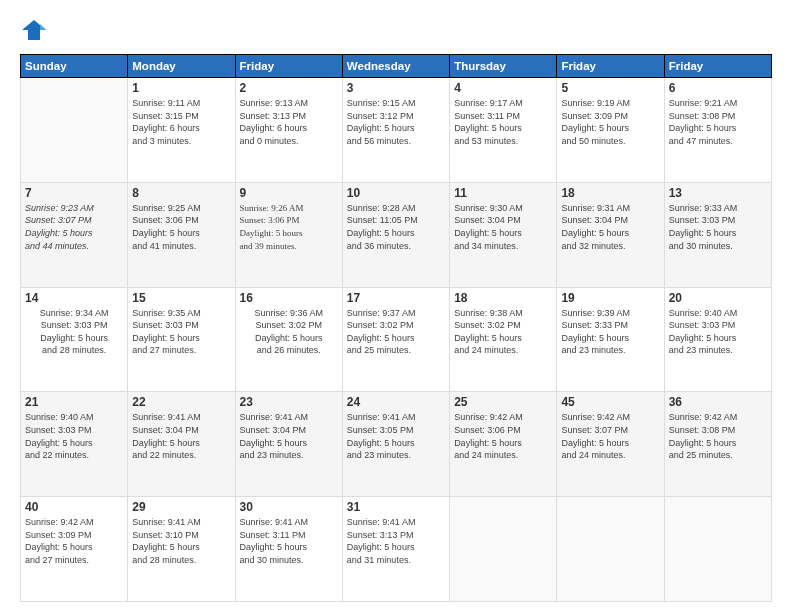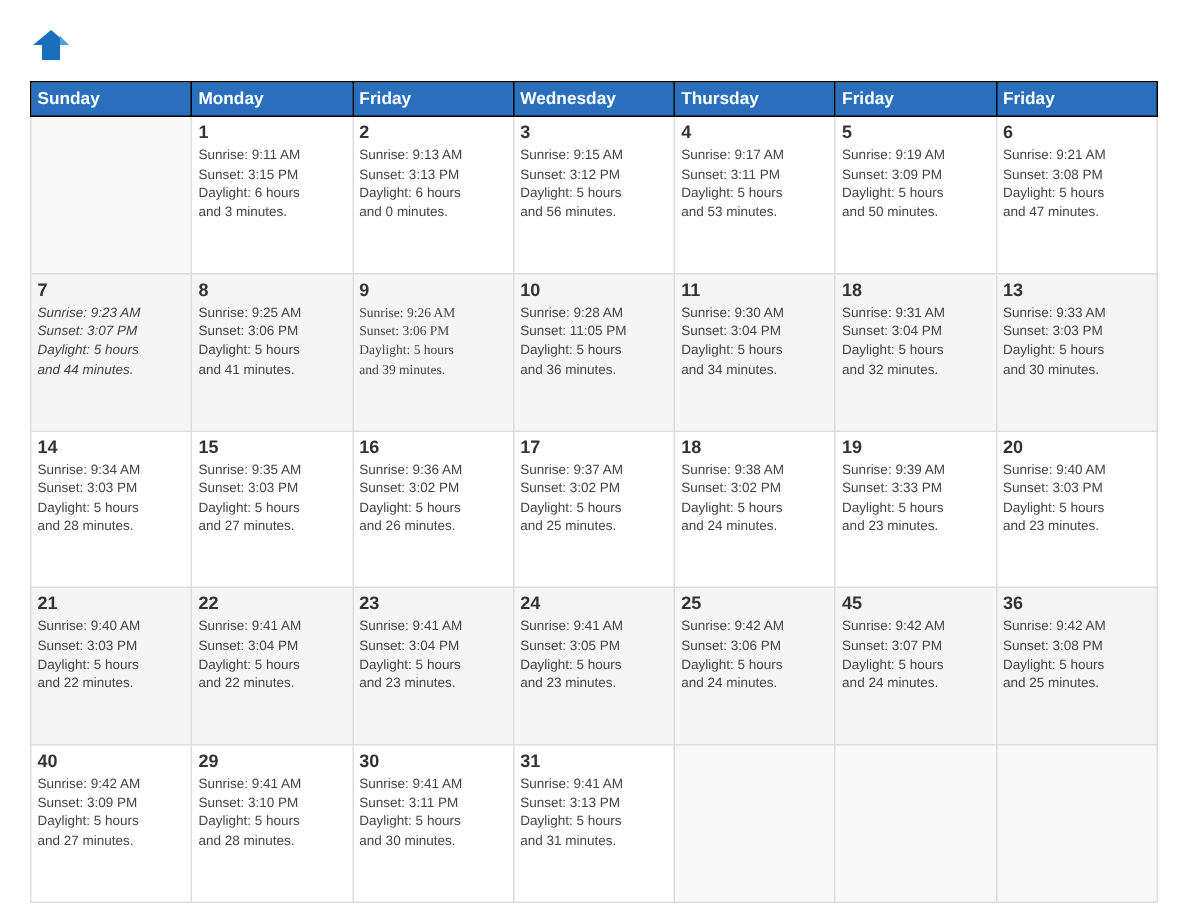--- a/index.html
+++ b/index.html
@@ -224,35 +224,35 @@
             <span class="day-num">13</span>
             <div class="day-info" style="white-space: pre-line;">Sunrise: 9:33 AM
 Sunset: 3:03 PM
 Daylight: 5 hours
 and 30 minutes.</div>
           </td>
         </tr>
         <tr>
           <td>
             <span class="day-num">14</span>
-            <div class="day-info" style="white-space: pre-line;">Sunrise: 9:34 AM
+            <div class="day-info" style="white-space: pre-line; text-align: center;">Sunrise: 9:34 AM
 Sunset: 3:03 PM
 Daylight: 5 hours
 and 28 minutes.</div>
           </td>
           <td>
             <span class="day-num">15</span>
             <div class="day-info" style="white-space: pre-line;">Sunrise: 9:35 AM
 Sunset: 3:03 PM
 Daylight: 5 hours
 and 27 minutes.</div>
           </td>
           <td>
             <span class="day-num">16</span>
-            <div class="day-info" style="white-space: pre-line;">Sunrise: 9:36 AM
+            <div class="day-info" style="white-space: pre-line; text-align: center;">Sunrise: 9:36 AM
 Sunset: 3:02 PM
 Daylight: 5 hours
 and 26 minutes.</div>
           </td>
           <td>
             <span class="day-num">17</span>
             <div class="day-info" style="white-space: pre-line;">Sunrise: 9:37 AM
 Sunset: 3:02 PM
 Daylight: 5 hours
 and 25 minutes.</div>

